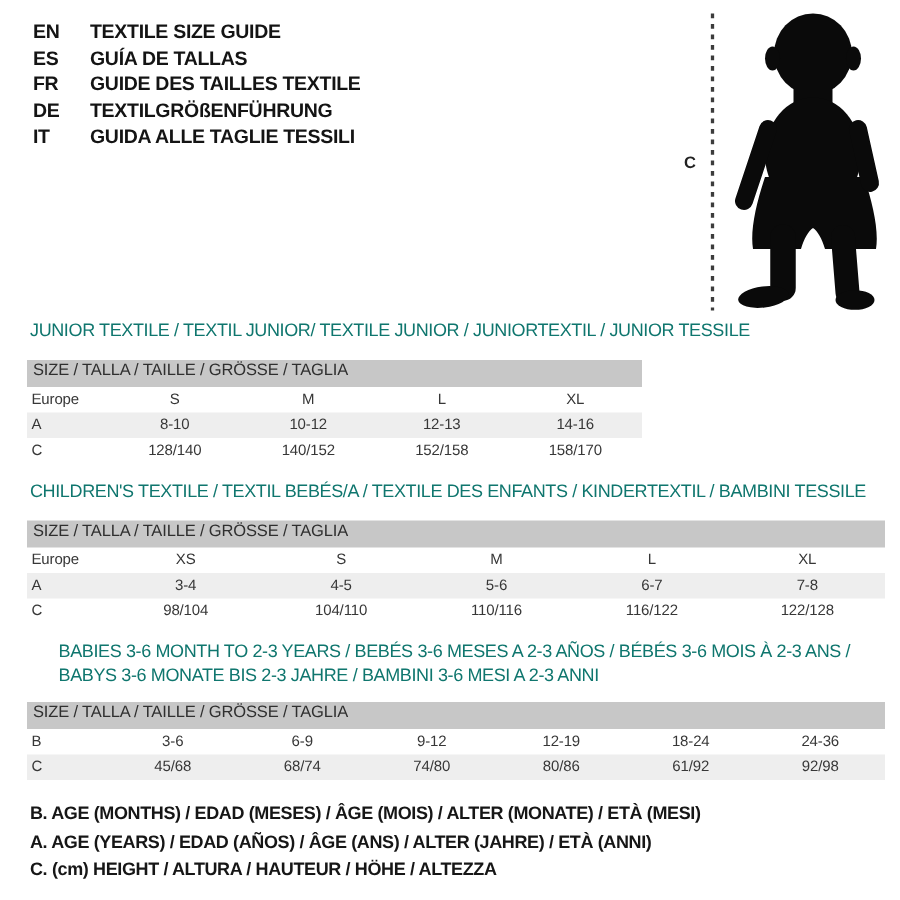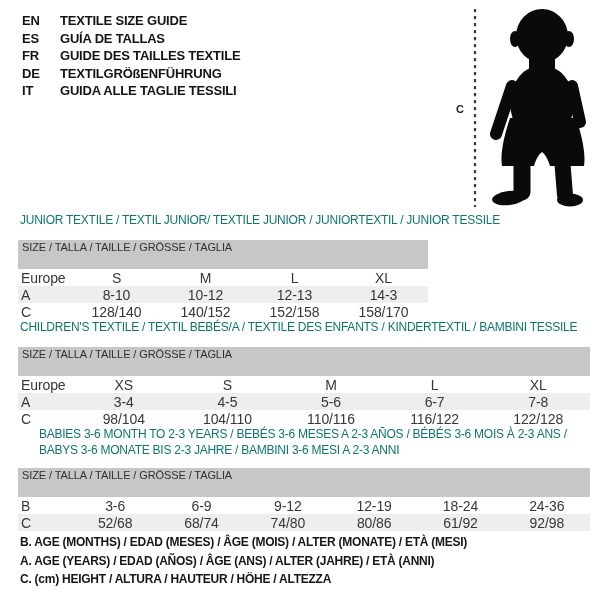--- a/index.html
+++ b/index.html
@@ -17,22 +17,22 @@
   .clabel{position:absolute;left:11px;top:99px;font-size:11px;font-weight:bold;color:#222222;}
 
   
   .table-wrap{position:absolute;}
   .t1{left:18px;top:214px;width:410px;}
   .t2{left:18px;top:321px;width:572px;}
   .t3{left:18px;top:426px;width:572px;}
   .ttitle{font-size:12px;font-weight:normal;color:#0f766e;letter-spacing:-0.25px;line-height:13px;margin:0 2px 13px 2px;white-space:nowrap;}
   .t3 .ttitle{line-height:16px;margin-bottom:0;padding-left:19px;}
   .t3 .ttitle.second{margin-bottom:7px;}
-  .sizeband{height:29px;background:#c7c7c7;color:#2f2f2f;font-size:11px;line-height:15px;padding-left:4px;letter-spacing:-0.1px;white-space:nowrap;margin-top:10px;}
-  .trow{display:grid;height:17px;align-items:center;font-size:14px;color:#373737;letter-spacing:-0.1px;}
+  .sizeband{height:18px;background:#c7c7c7;color:#2f2f2f;font-size:11px;line-height:15px;padding-left:4px;letter-spacing:-0.1px;white-space:nowrap;margin-top:10px;}
+  .trow{display:grid;height:17px;align-items:center;font-size:10px;color:#373737;letter-spacing:-0.1px;}
   .trow.shade{background:#eeeeee;}
   .tlabel{padding-left:3px;text-align:left;}
   .tcell{text-align:center;}
 
   
   .footnotes{position:absolute;left:20px;top:533px;}
   .fnote{font-size:12px;font-weight:bold;color:#161616;line-height:18.5px;letter-spacing:-0.25px;white-space:nowrap;}
 </style>
 </head>
 <body>
@@ -92,21 +92,21 @@
           <div class="tcell">S</div>
           <div class="tcell">M</div>
           <div class="tcell">L</div>
           <div class="tcell">XL</div>
         </div>
         <div class="trow shade" style="grid-template-columns: 54px repeat(4, 1fr);">
           <div class="tlabel">A</div>
           <div class="tcell">8-10</div>
           <div class="tcell">10-12</div>
           <div class="tcell">12-13</div>
-          <div class="tcell">14-3</div>
+          <div class="tcell">14-16</div>
         </div>
         <div class="trow" style="grid-template-columns: 54px repeat(4, 1fr);">
           <div class="tlabel">C</div>
           <div class="tcell">128/140</div>
           <div class="tcell">140/152</div>
           <div class="tcell">152/158</div>
           <div class="tcell">158/170</div>
         </div>
       </div>
   </div>
@@ -151,21 +151,21 @@
           <div class="tlabel">B</div>
           <div class="tcell">3-6</div>
           <div class="tcell">6-9</div>
           <div class="tcell">9-12</div>
           <div class="tcell">12-19</div>
           <div class="tcell">18-24</div>
           <div class="tcell">24-36</div>
         </div>
         <div class="trow shade" style="grid-template-columns: 54px repeat(6, 1fr);">
           <div class="tlabel">C</div>
-          <div class="tcell">52/68</div>
+          <div class="tcell">45/68</div>
           <div class="tcell">68/74</div>
           <div class="tcell">74/80</div>
           <div class="tcell">80/86</div>
           <div class="tcell">61/92</div>
           <div class="tcell">92/98</div>
         </div>
       </div>
   </div>
 
   <div class="footnotes">

